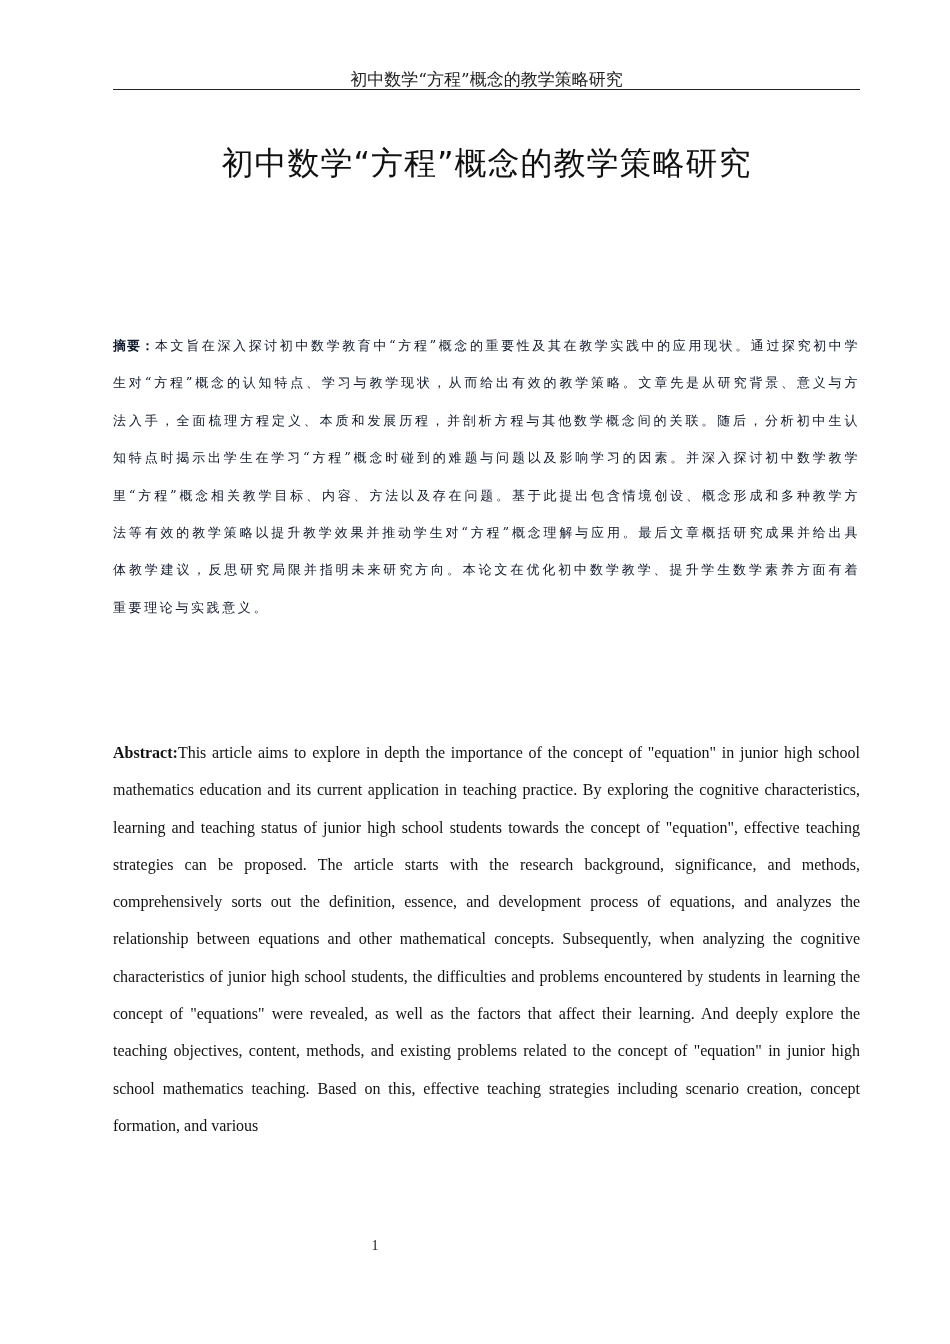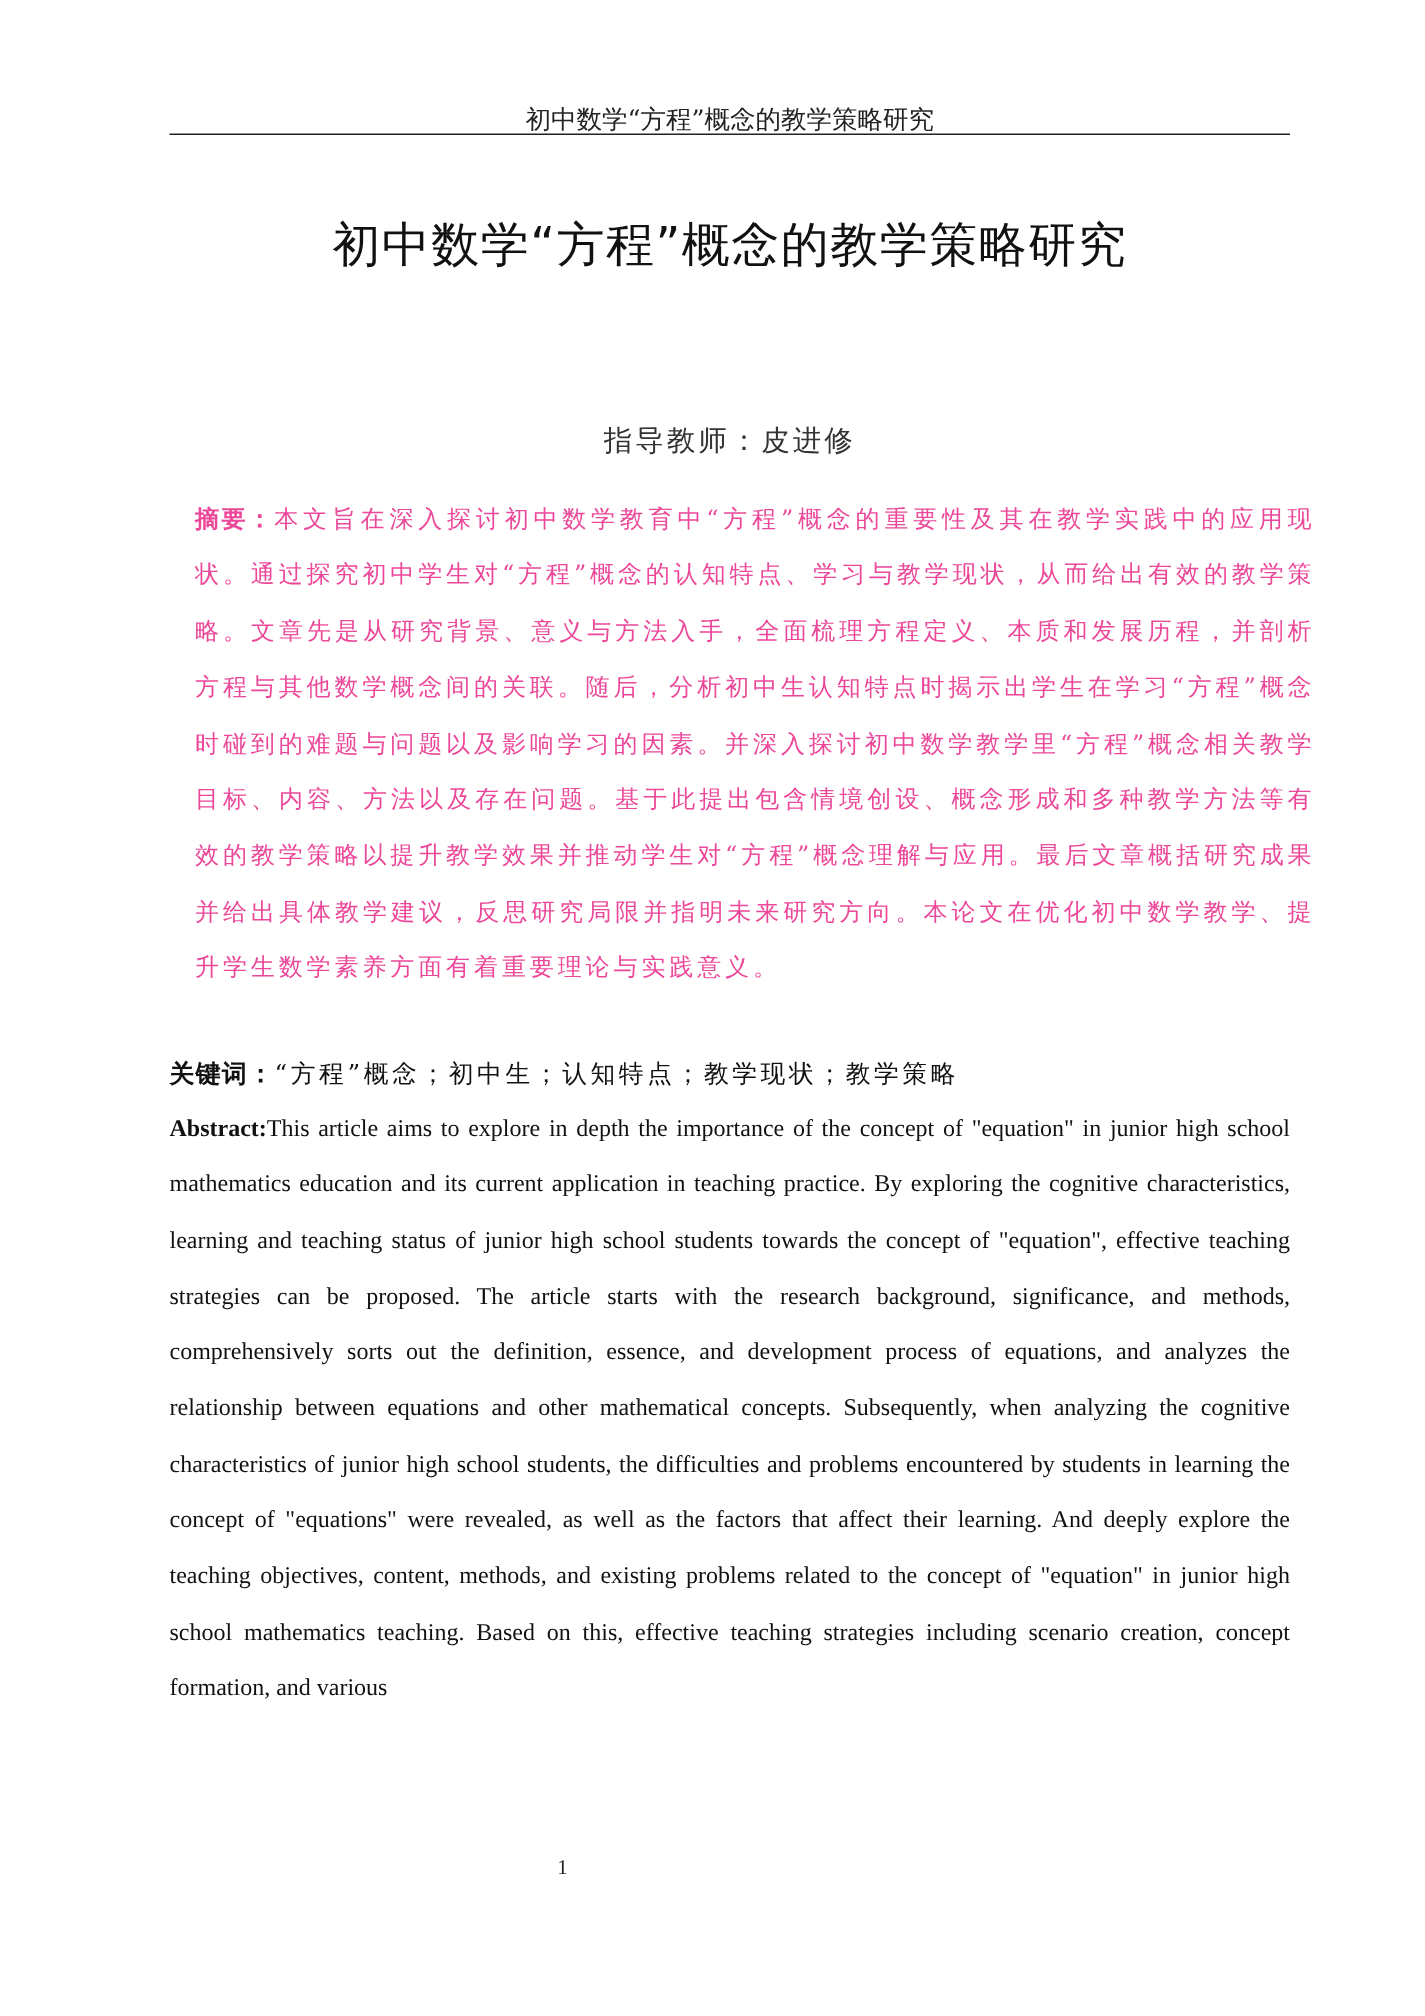--- a/index.html
+++ b/index.html
@@ -69,30 +69,30 @@
       width: 747px;
       top: 281px;
       text-align: center;
       font-family: "DejaVu Sans", "Liberation Sans", sans-serif;
       font-size: 19px;
       color: #333;
       letter-spacing: 2px;
     }
     .cn-block {
       position: absolute;
-      left: 130px;
+      left: 113px;
       width: 747px;
       top: 327px;
       font-family: "DejaVu Serif", "Liberation Serif", serif;
-      font-size: 16px;
+      font-size: 13px;
       line-height: 37.4px;
       text-align: justify;
       text-align-last: left;
       letter-spacing: 2.6px;
-      color: #ec4899;
+      color: #0f172a;
     }
     .cn-block .label {
       font-weight: bold;
       font-family: "DejaVu Sans", "Liberation Sans", sans-serif;
       letter-spacing: 1px;
     }
     .kw-line {
       position: absolute;
       left: 113px;
       width: 747px;
@@ -136,29 +136,25 @@
 </head>
 <body>
 
 <div class="page">
 
   <div class="running-header">初中数学“方程”概念的教学策略研究</div>
   <div class="header-rule"></div>
 
   <h1 class="title" style="margin:0;">初中数学“方程”概念的教学策略研究</h1>
 
-  <div class="advisor-line">指导教师：皮进修</div>
 
   <div class="cn-block">
     <span class="label">摘要：</span><span>本文旨在深入探讨初中数学教育中“方程”概念的重要性及其在教学实践中的应用现状。通过探究初中学生对“方程”概念的认知特点、学习与教学现状，从而给出有效的教学策略。文章先是从研究背景、意义与方法入手，全面梳理方程定义、本质和发展历程，并剖析方程与其他数学概念间的关联。随后，分析初中生认知特点时揭示出学生在学习“方程”概念时碰到的难题与问题以及影响学习的因素。并深入探讨初中数学教学里“方程”概念相关教学目标、内容、方法以及存在问题。基于此提出包含情境创设、概念形成和多种教学方法等有效的教学策略以提升教学效果并推动学生对“方程”概念理解与应用。最后文章概括研究成果并给出具体教学建议，反思研究局限并指明未来研究方向。本论文在优化初中数学教学、提升学生数学素养方面有着重要理论与实践意义。</span>
   </div>
 
-  <div class="kw-line">
-    <span class="label">关键词：</span><span>“方程”概念；初中生；认知特点；教学现状；教学策略</span>
-  </div>
 
   <div class="en-block">
     <span class="label">Abstract:</span><span>This article aims to explore in depth the importance of the concept of "equation" in junior high school mathematics education and its current application in teaching practice. By exploring the cognitive characteristics, learning and teaching status of junior high school students towards the concept of "equation", effective teaching strategies can be proposed. The article starts with the research background, significance, and methods, comprehensively sorts out the definition, essence, and development process of equations, and analyzes the relationship between equations and other mathematical concepts. Subsequently, when analyzing the cognitive characteristics of junior high school students, the difficulties and problems encountered by students in learning the concept of "equations" were revealed, as well as the factors that affect their learning. And deeply explore the teaching objectives, content, methods, and existing problems related to the concept of "equation" in junior high school mathematics teaching. Based on this, effective teaching strategies including scenario creation, concept formation, and various</span>
   </div>
 
   <div class="page-number">1</div>
 
 </div>
 
 </body></html>

